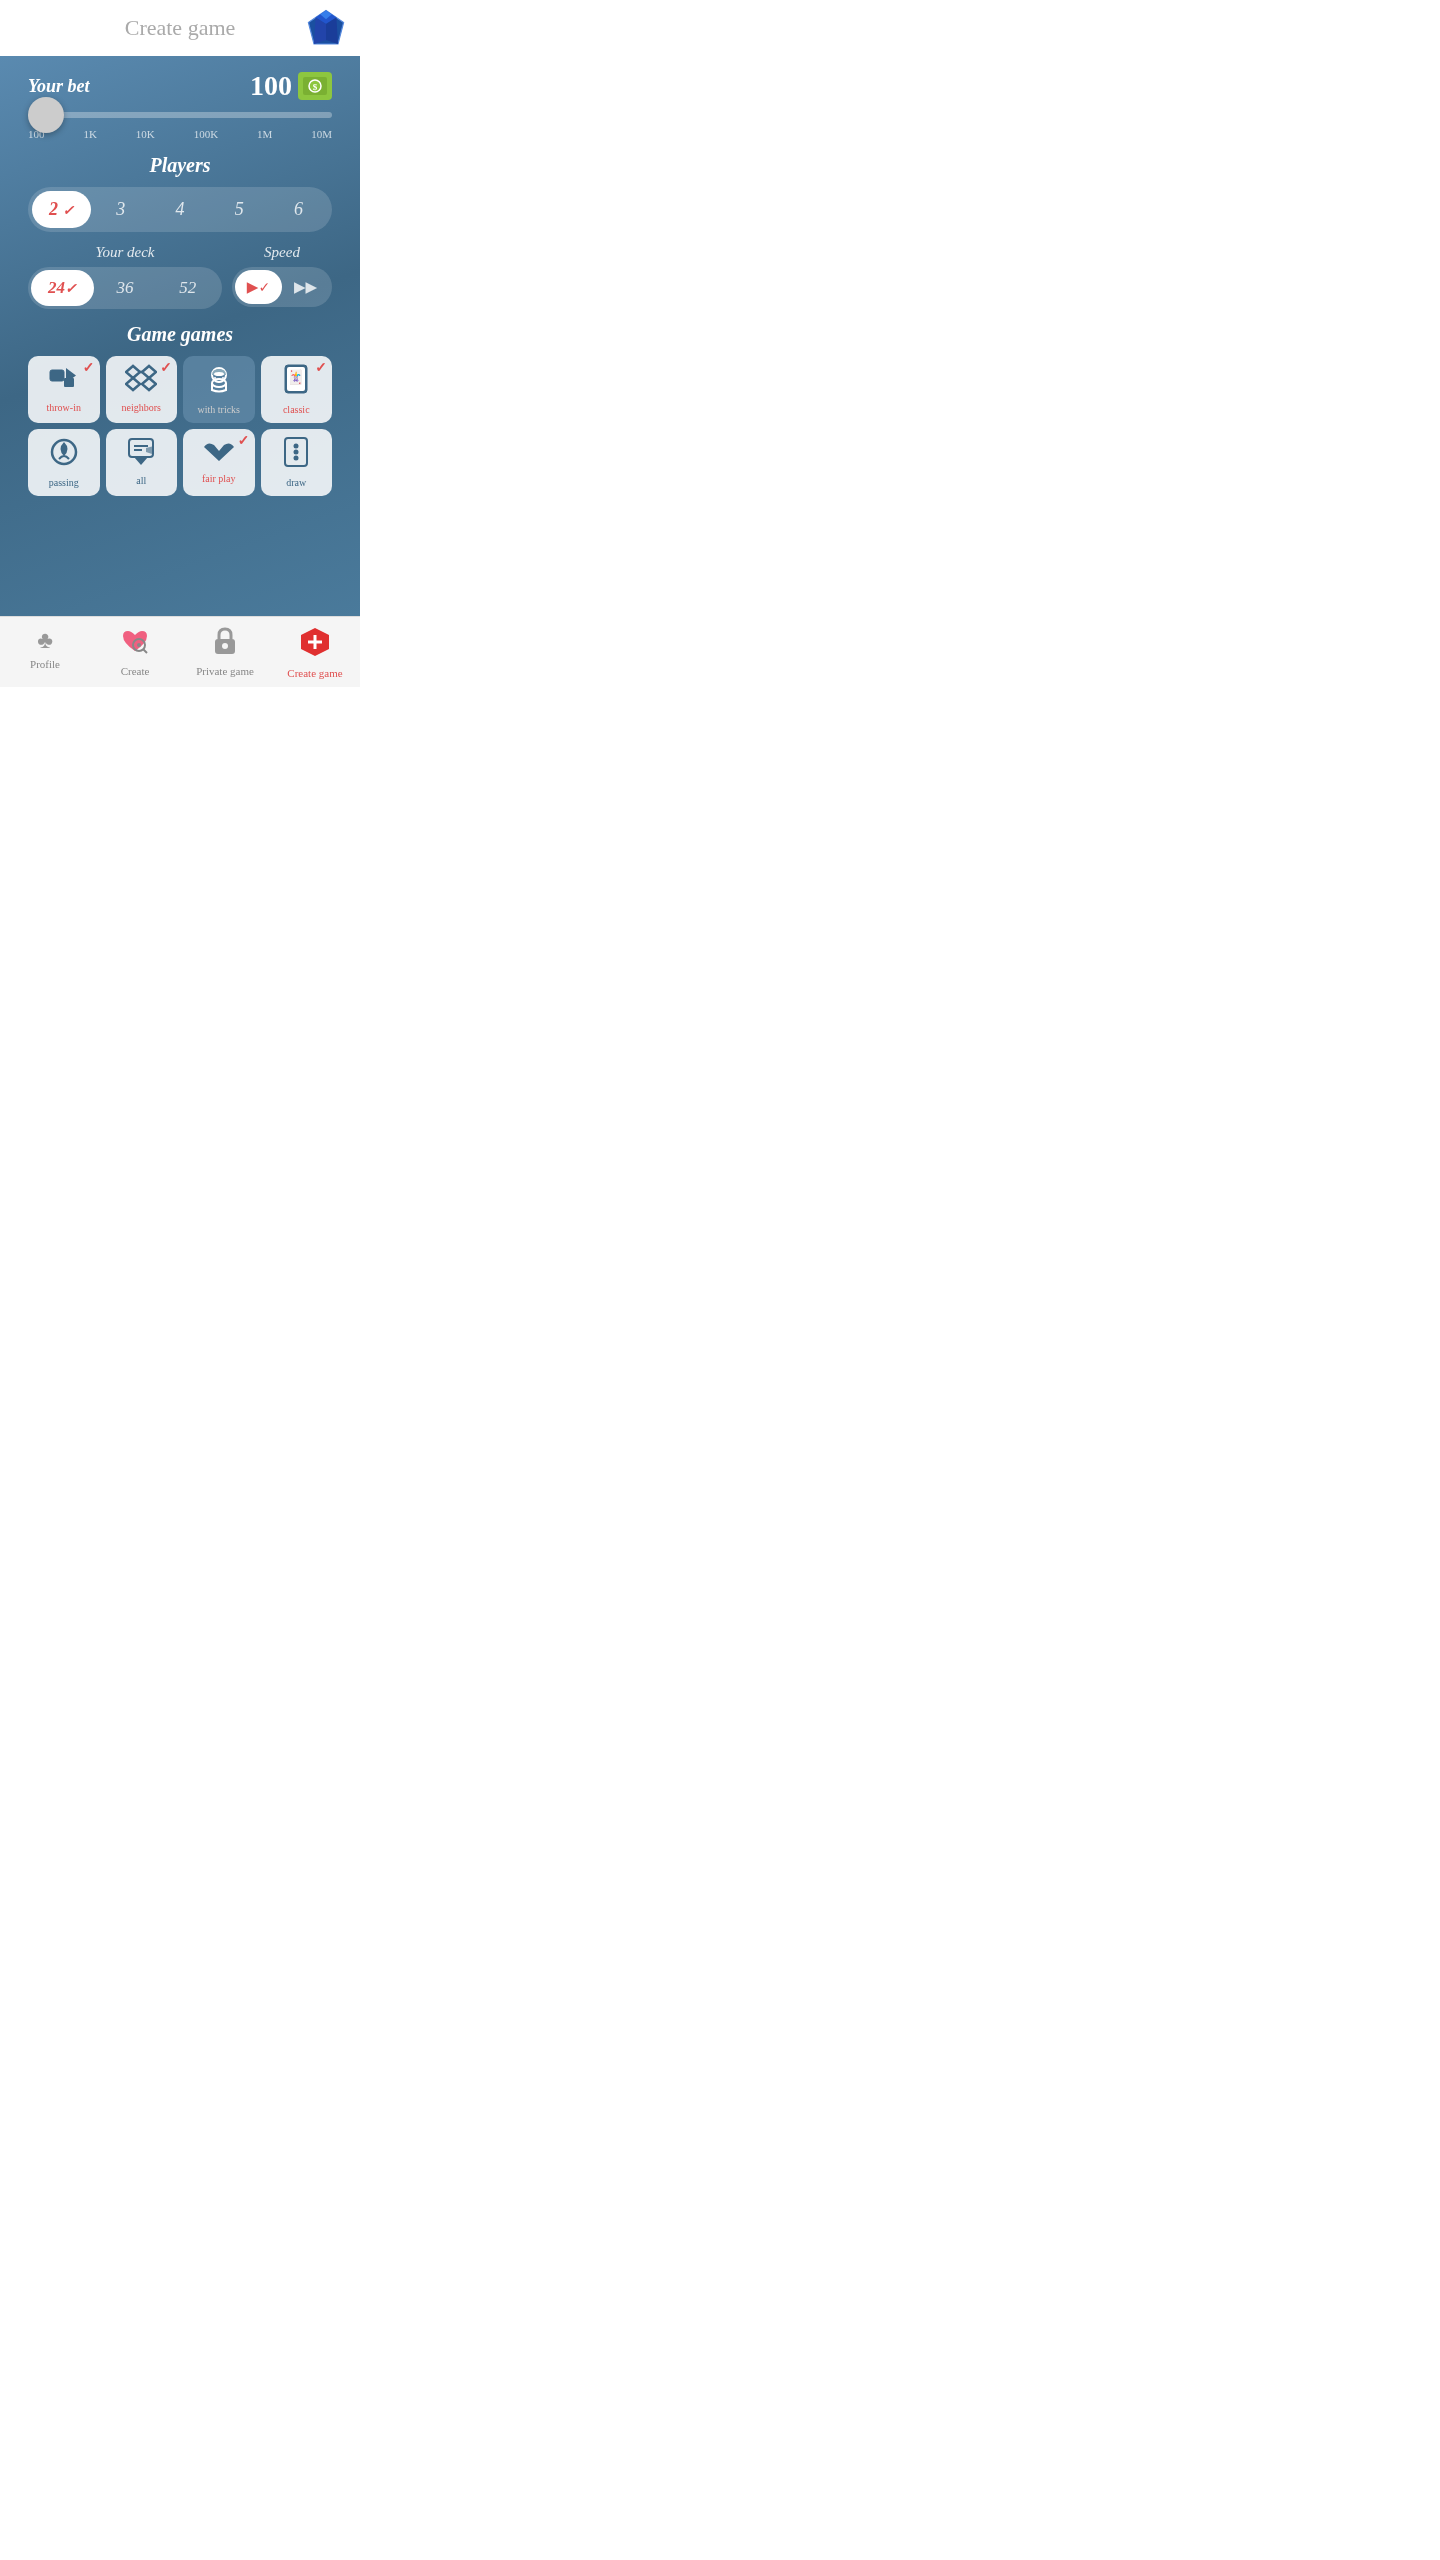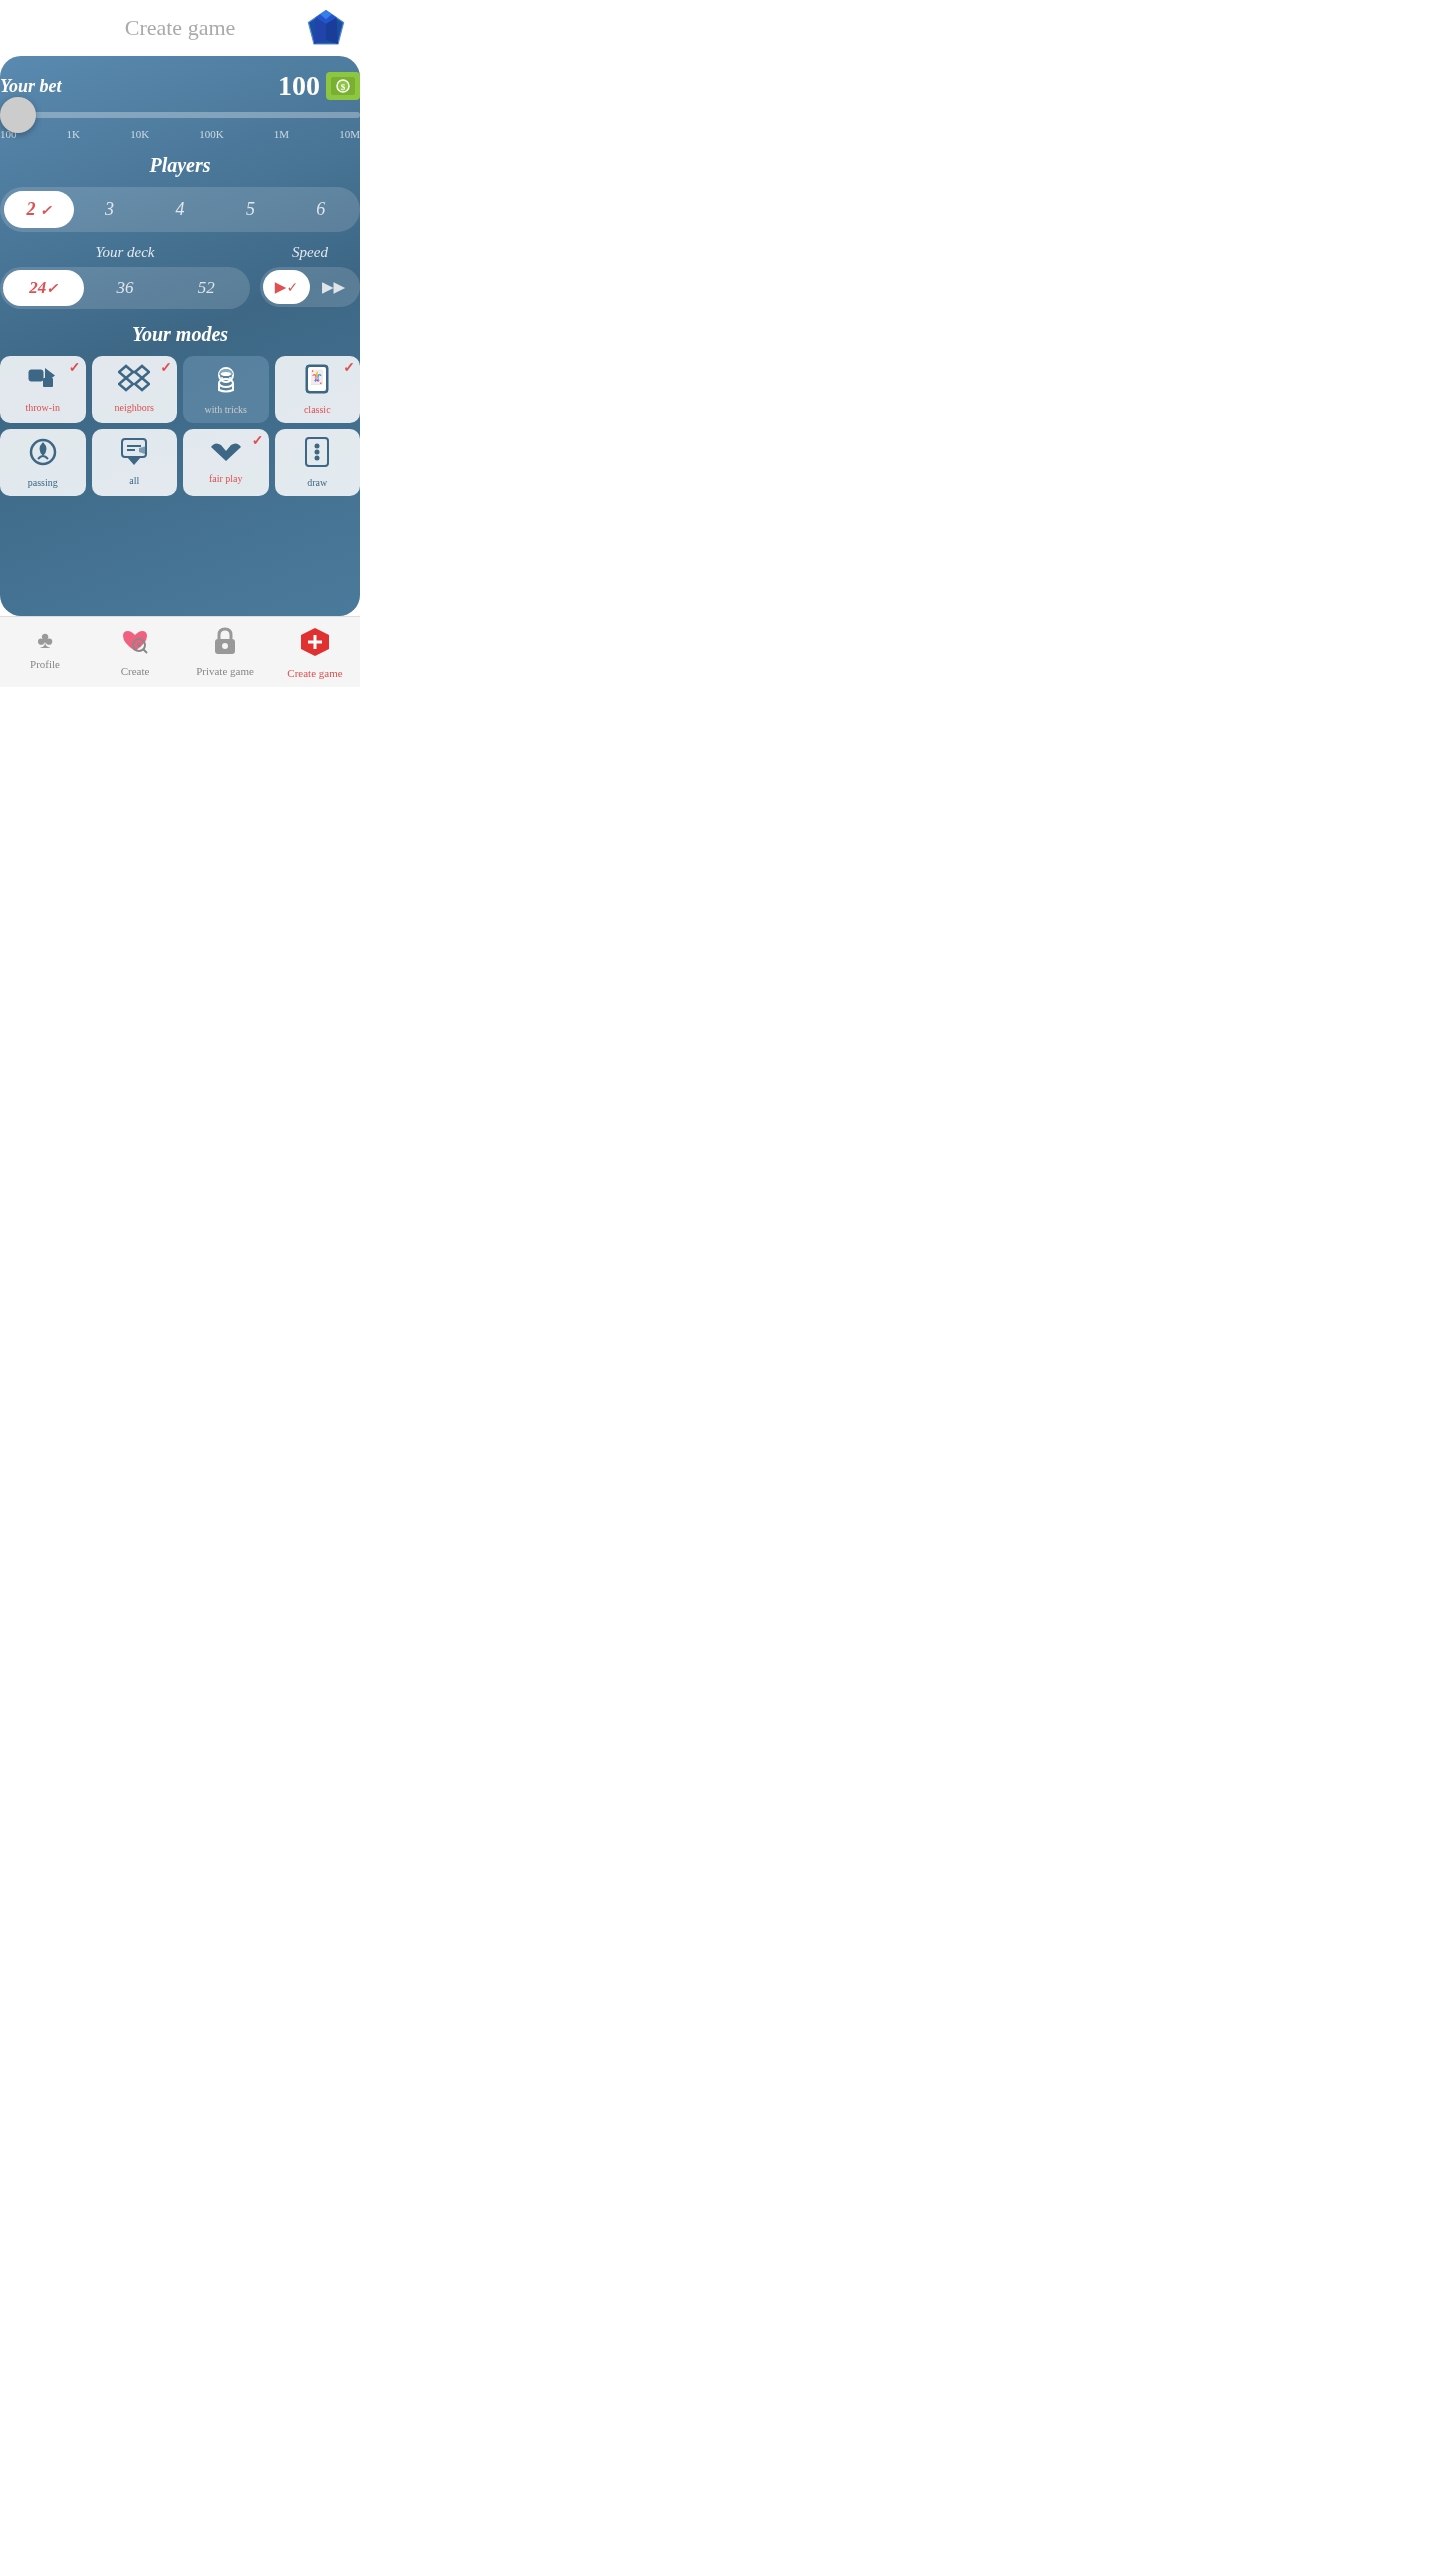--- a/index.html
+++ b/index.html
@@ -32,23 +32,22 @@
       right: 14px;
       top: 8px;
       width: 40px;
       height: 40px;
     }
 
     
     .main {
       background: #4a7094;
       background: linear-gradient(160deg, #5a8ab0 0%, #3d6785 50%, #4a7a9b 100%);
-      padding: 14px 0 16px;
+      padding: 14px 28px 16px;
       min-height: 560px;
-      border-radius: 21px;
     }
 
     
     .bet-row {
       display: flex;
       align-items: center;
       justify-content: space-between;
       margin-bottom: 8px;
     }
     .bet-label {
@@ -407,21 +406,21 @@
       <div class="subsection-label">Speed</div>
       <div class="speed-selector">
         <div class="speed-item selected">
           <span style="color:#e05050">▶</span><span class="check-mark">✓</span>
         </div>
         <div class="speed-item">▶▶</div>
       </div>
     </div>
   </div>
 
-  <div class="section-title">Your modes</div>
+  <div class="section-title">Game games</div>
   <div class="modes-grid">
 
     <div class="mode-card selected-card">
       <span class="mode-checkmark">✓</span>
       <div class="mode-icon">
         <svg width="32" height="28" viewBox="0 0 32 28">
           <rect x="2" y="6" width="14" height="11" rx="2" fill="#3d6785" stroke="#3d6785"></rect>
           <polygon points="18,4 28,11.5 18,19" fill="#3d6785"></polygon>
           <rect x="16" y="14" width="10" height="9" rx="1" fill="#3d6785"></rect>
         </svg>

